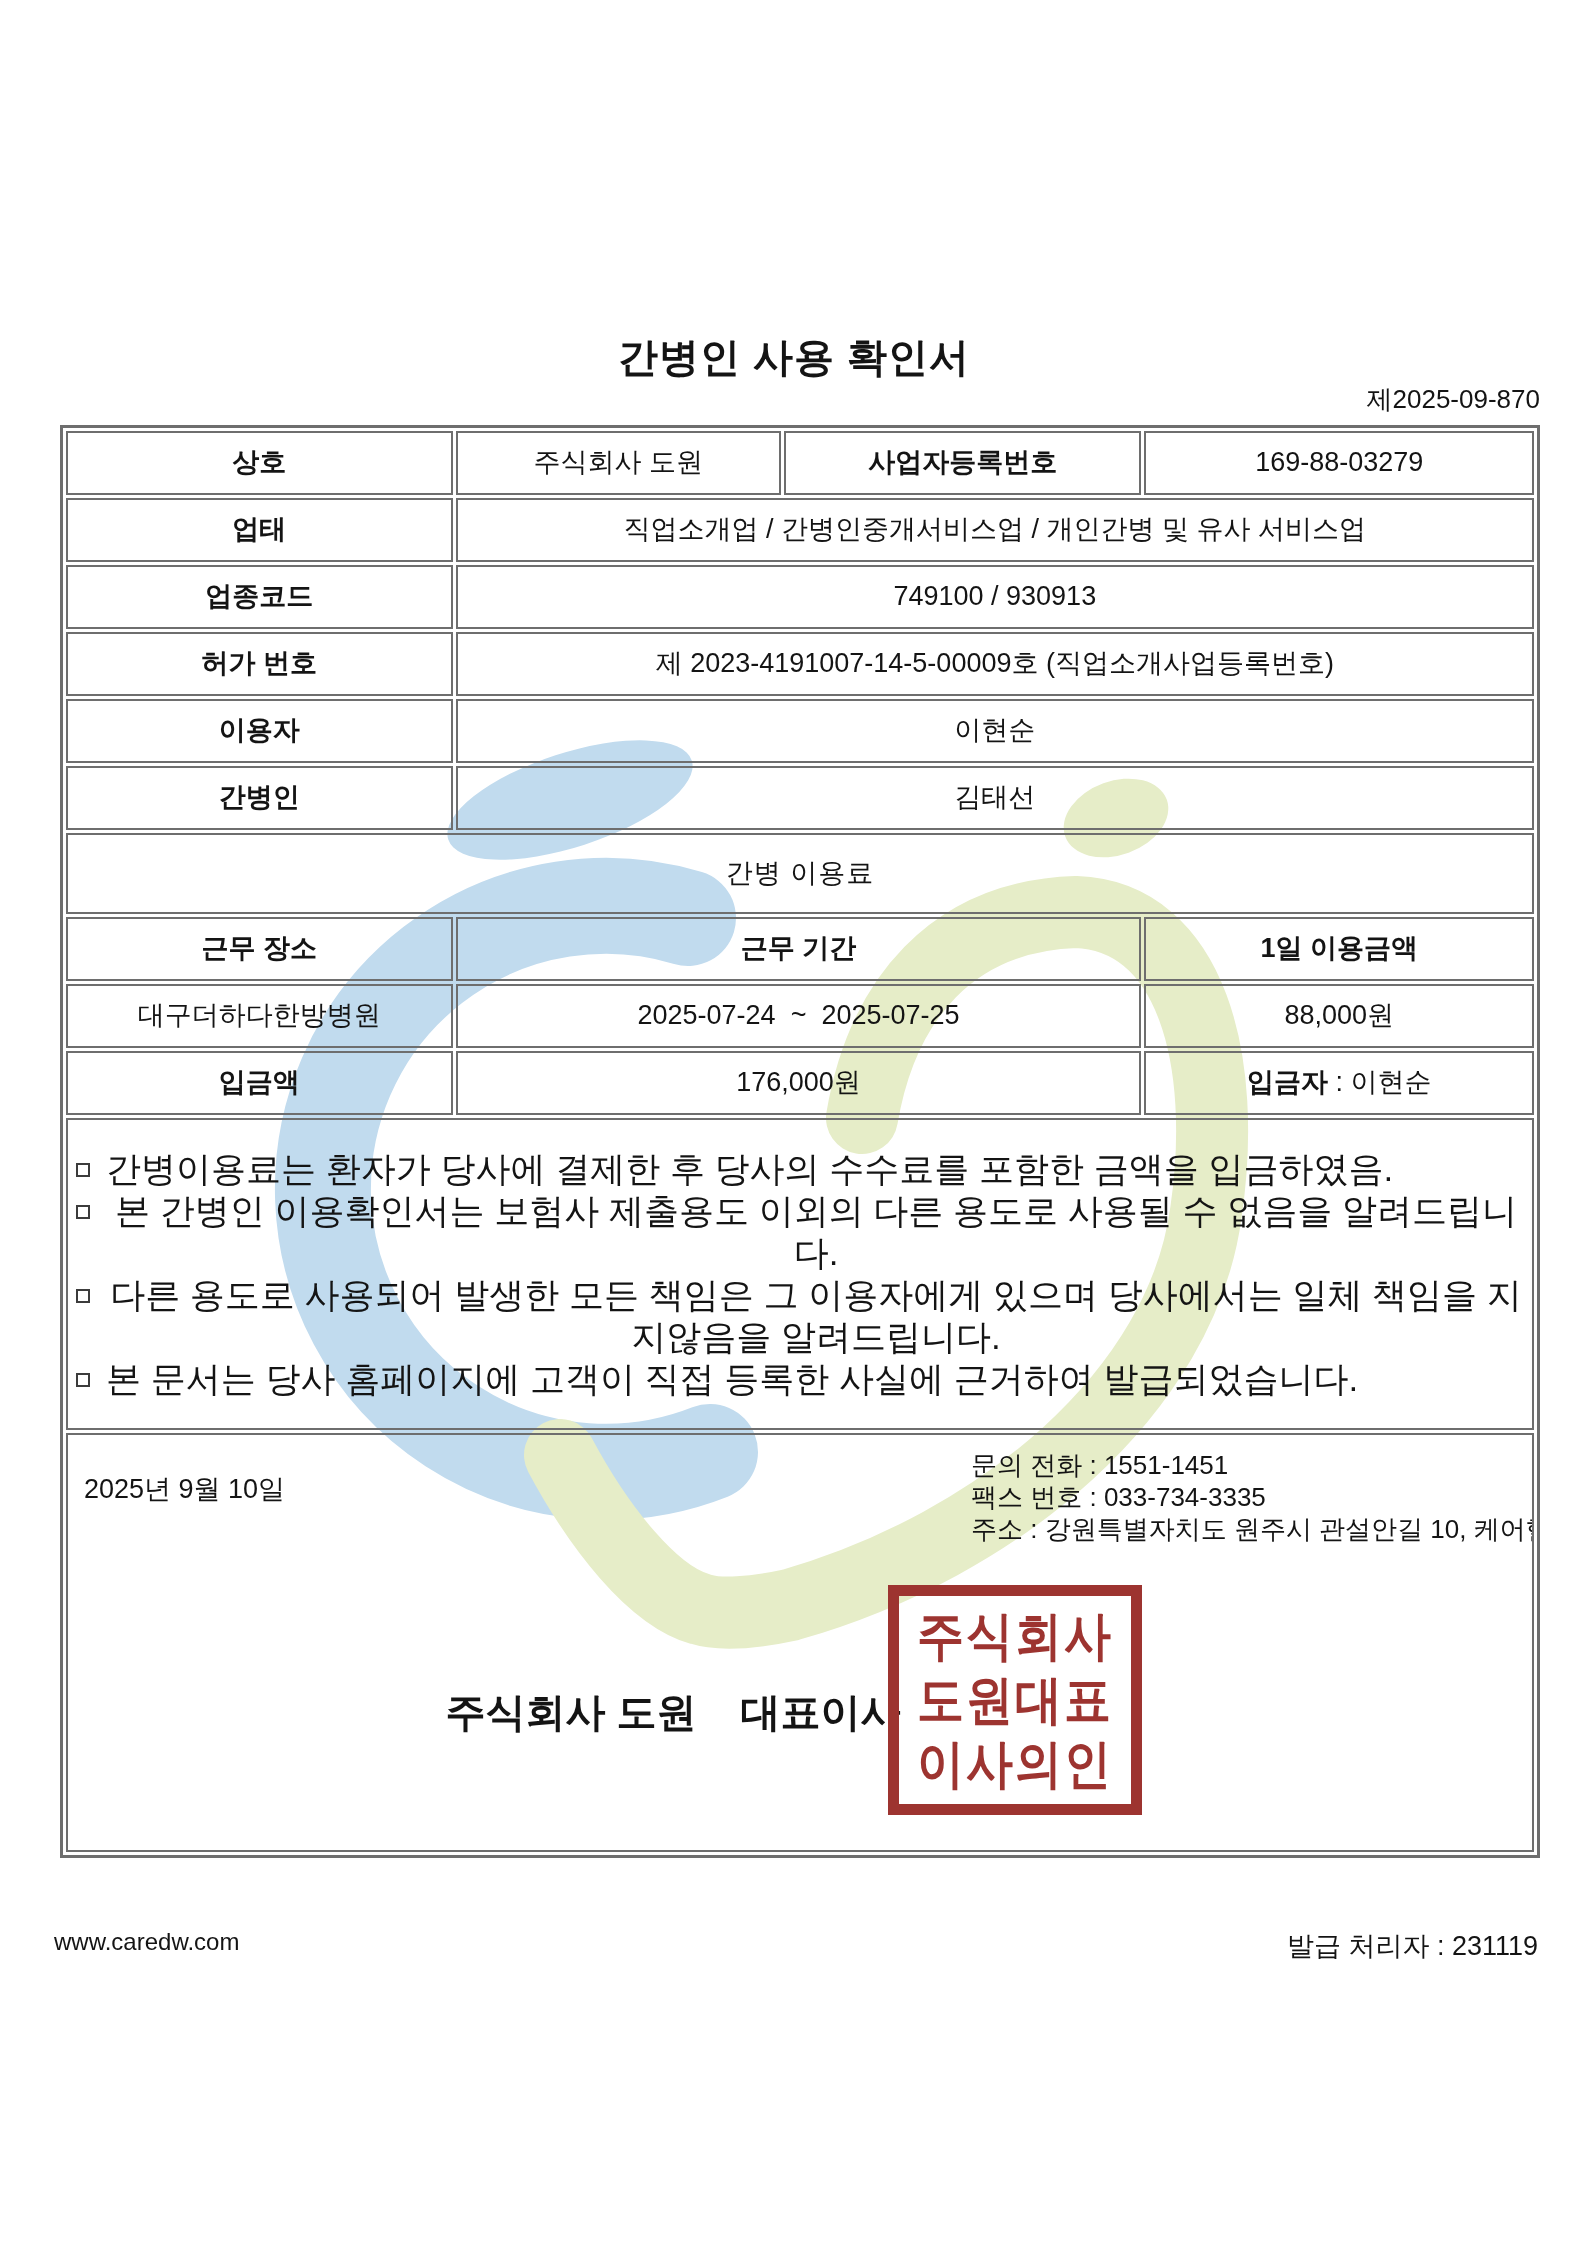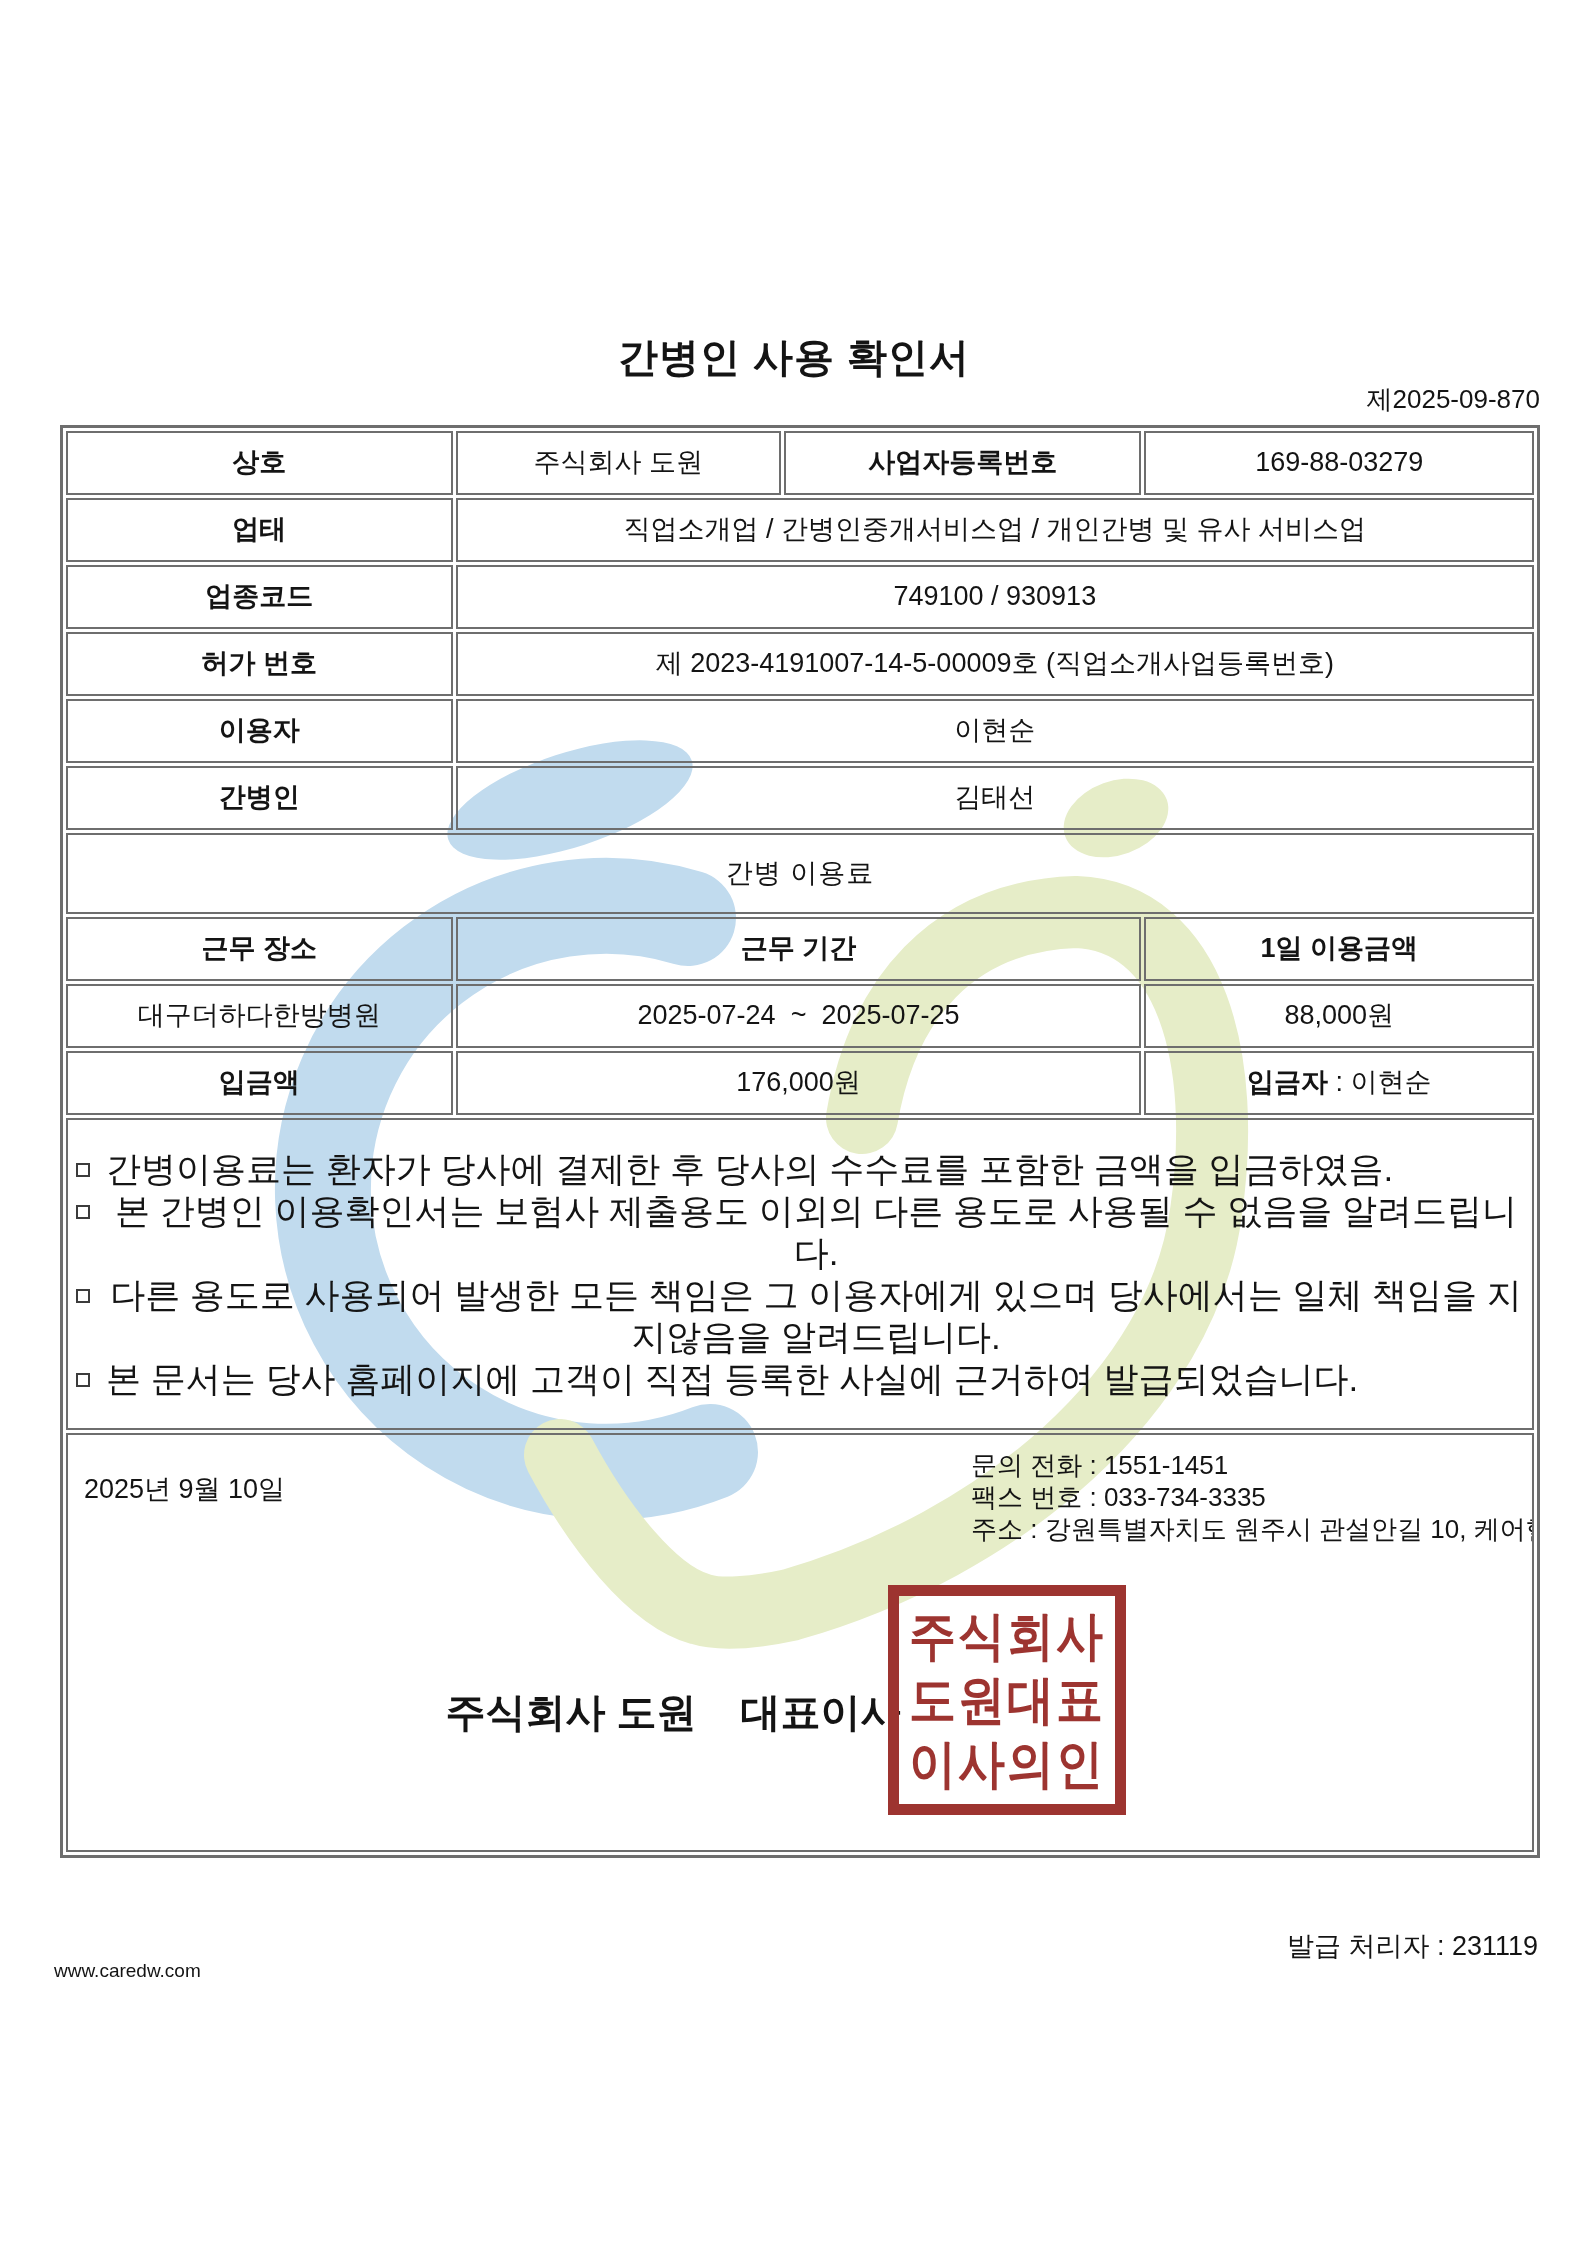--- a/index.html
+++ b/index.html
@@ -65,29 +65,29 @@
   .signature{
     position:absolute;left:295px;top:252px;width:620px;
     text-align:center;font-size:40px;font-weight:700;white-space:nowrap;
   }
   .signature .gap{display:inline-block;width:44px;}
   .seal{
     position:absolute;left:820px;top:150px;
     width:200px;height:204px;
     border:11px solid var(--seal-red,#9d3430);
     display:flex;flex-direction:column;justify-content:center;align-items:center;
-    padding:2px 8px;box-sizing:content-box;
+    padding:2px 16px;box-sizing:content-box;
   }
   .seal span{
     display:block;color:var(--seal-red,#9d3430);
     font-size:47px;font-weight:700;line-height:64px;
     letter-spacing:2px;transform:scaleY(1.12);white-space:nowrap;
   }
   .page-footer-left{
-    position:absolute;left:54px;top:1928px;font-size:19px;z-index:2;margin-top:32px;
+    position:absolute;left:54px;top:1928px;font-size:24px;z-index:2;
   }
   .page-footer-right{
     position:absolute;right:50px;top:1928px;font-size:27px;z-index:2;
   }
 </style>
 </head>
 <body>
 
 <div class="page">
 

